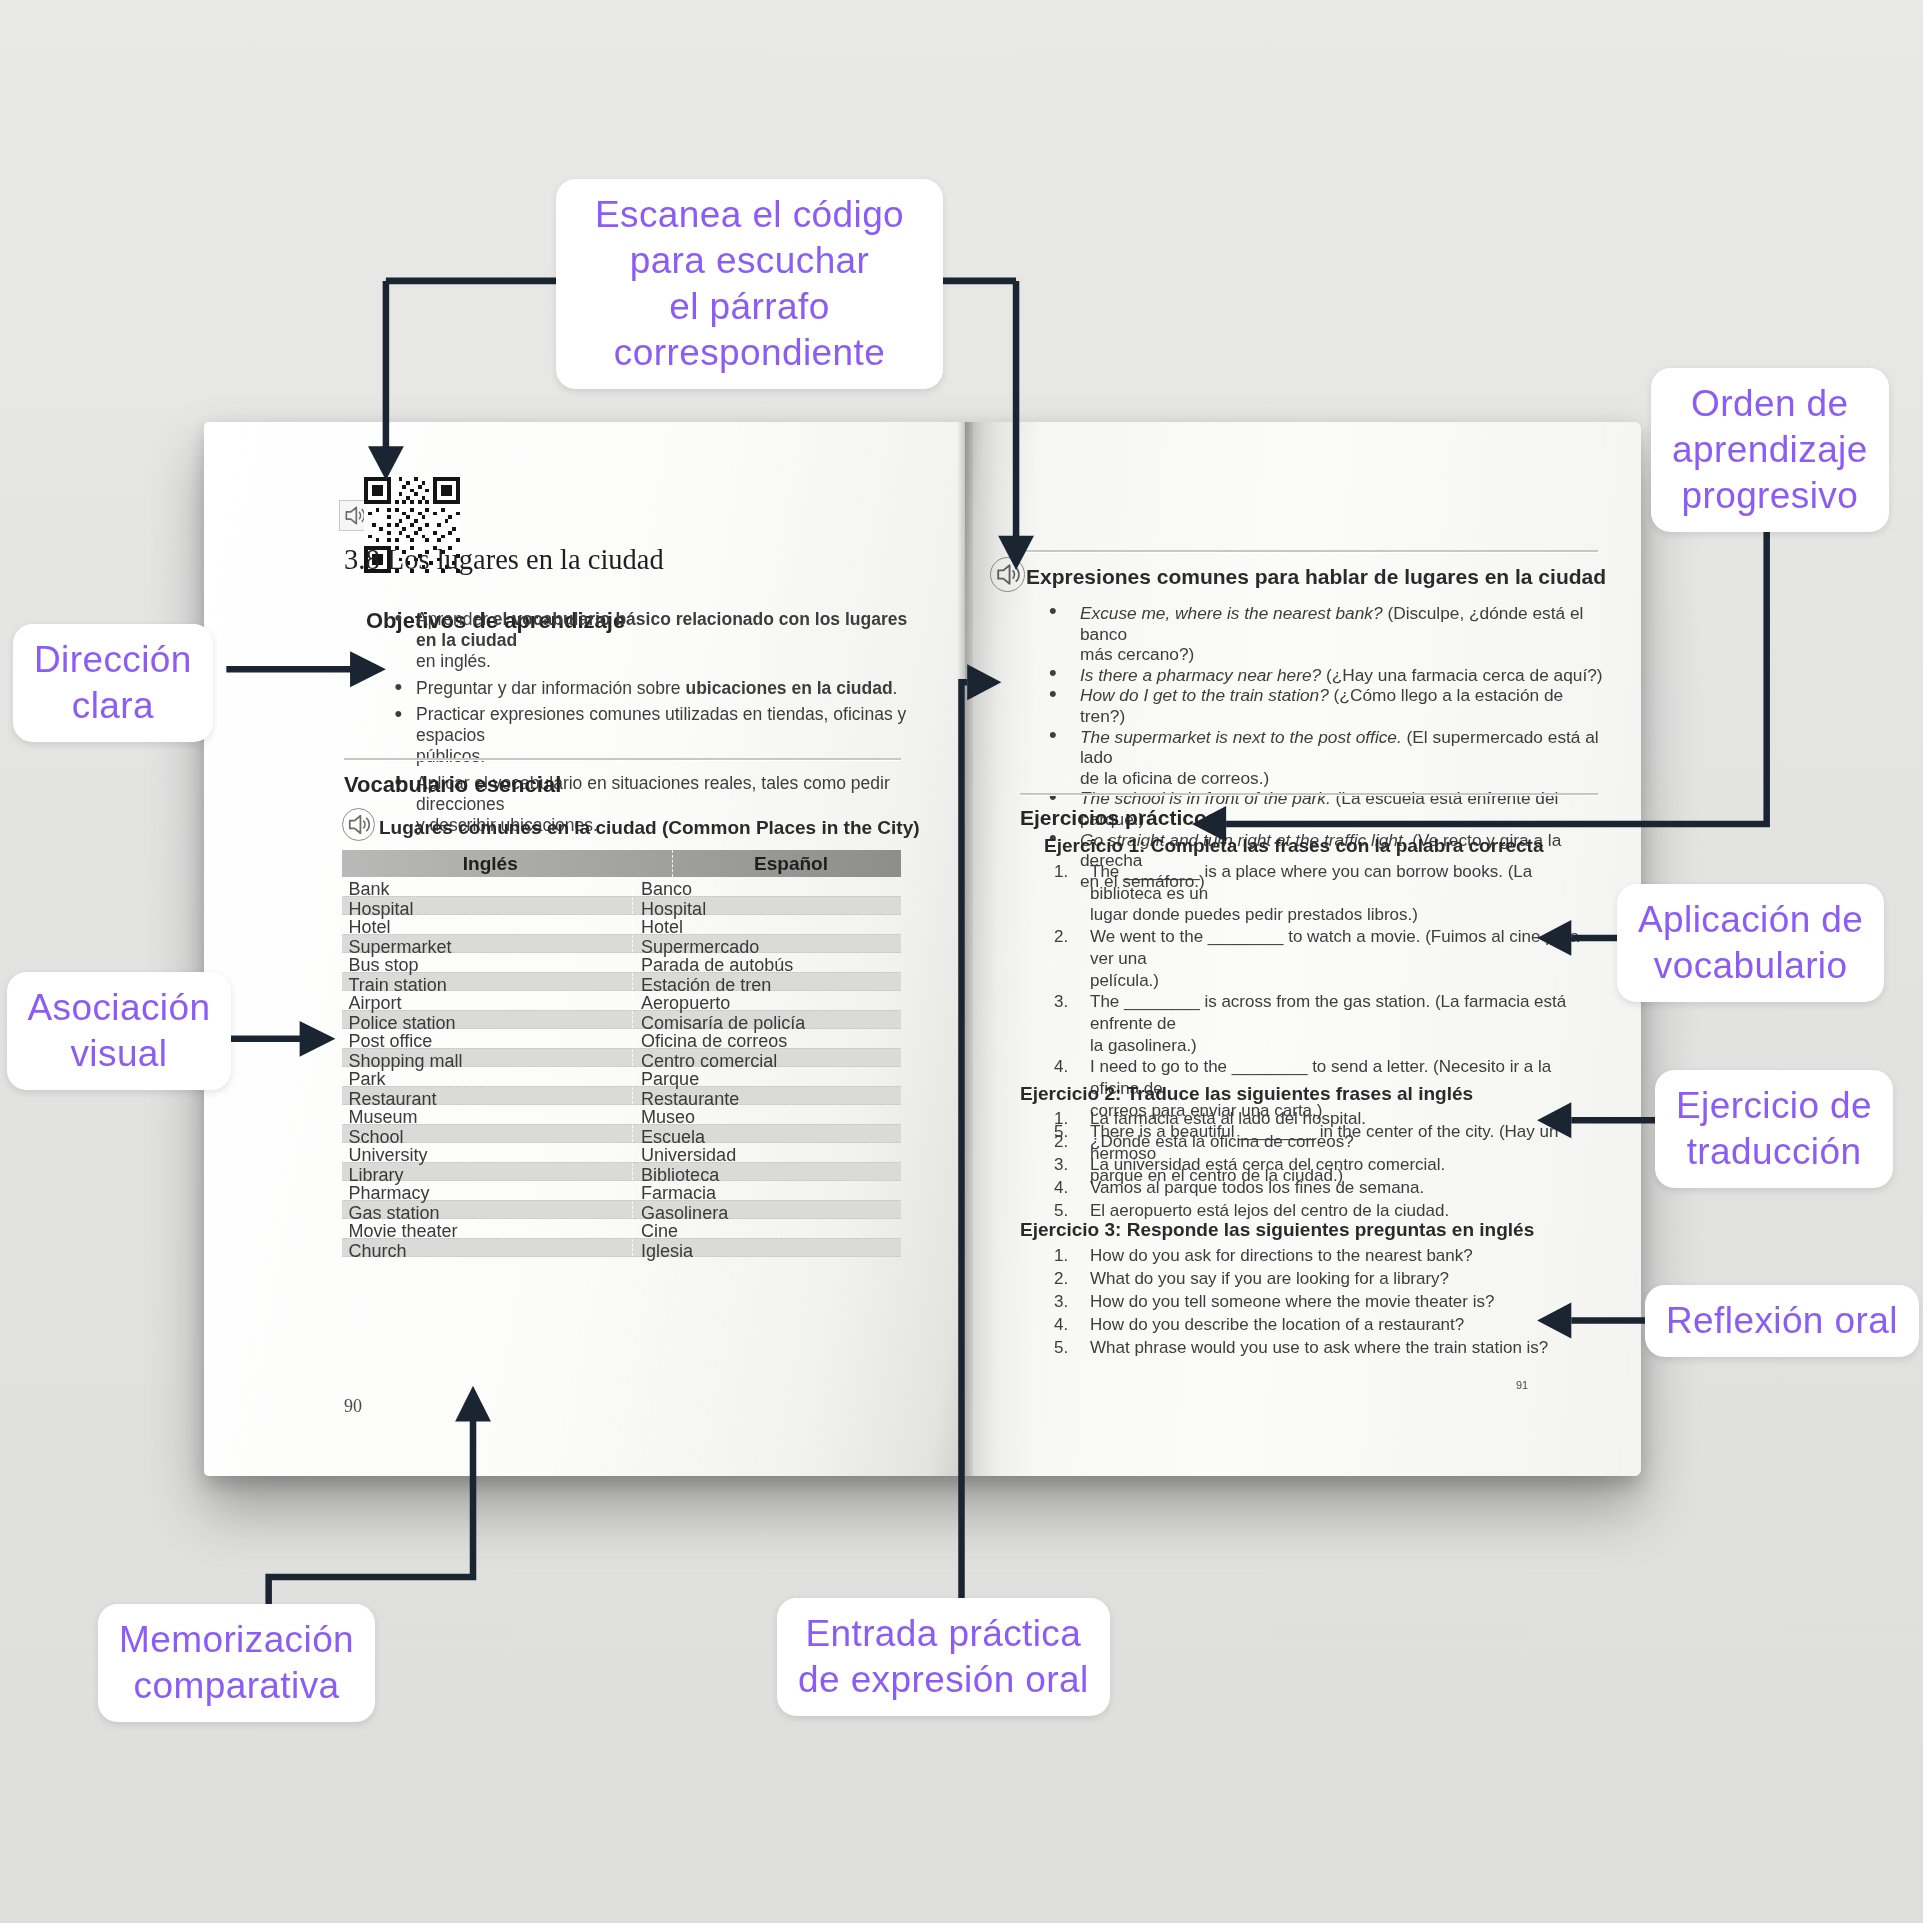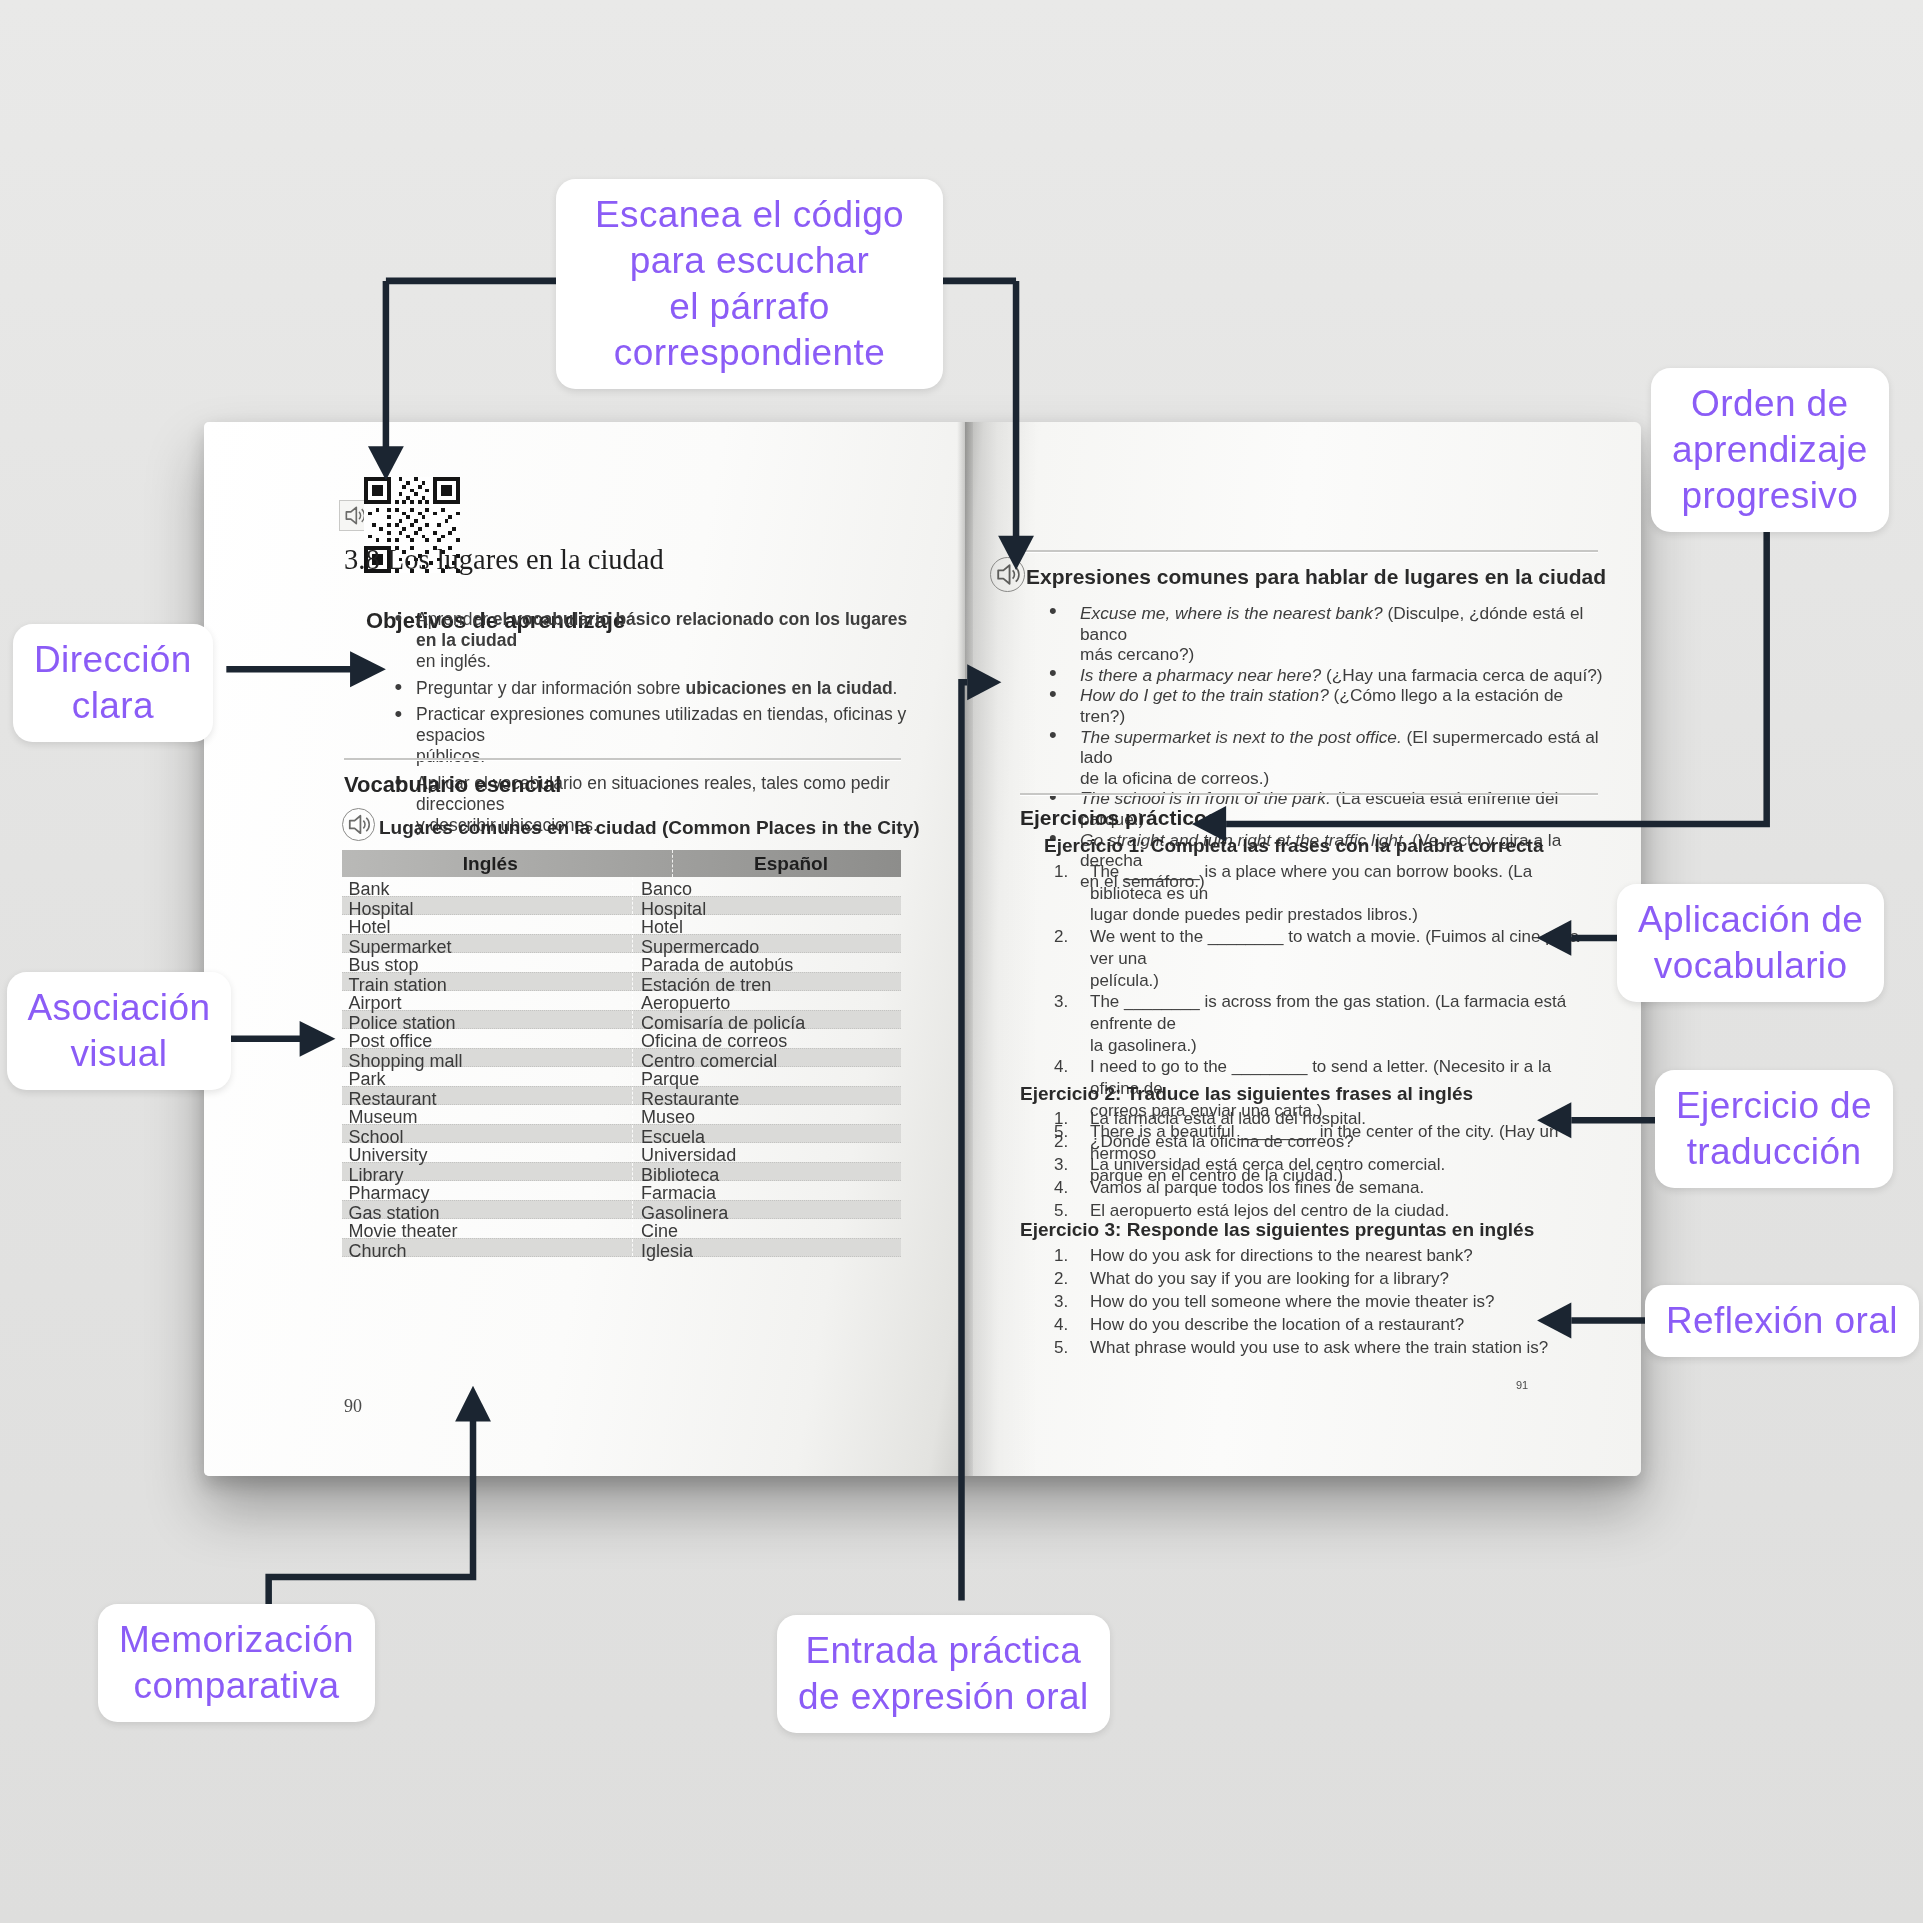--- a/index.html
+++ b/index.html
@@ -365,17 +365,17 @@
 clara</div>
   <div class="callout" style="left:6.5px;top:972px;">Asociación
 visual</div>
   <div class="callout" style="left:1617px;top:884px;">Aplicación de
 vocabulario</div>
   <div class="callout" style="left:1655px;top:1070px;">Ejercicio de
 traducción</div>
   <div class="callout" style="left:1645px;top:1285px;">Reflexión oral</div>
   <div class="callout" style="left:98px;top:1604px;">Memorización
 comparativa</div>
-  <div class="callout" style="left:777px;top:1598px;margin-top:17px;">Entrada práctica
+  <div class="callout" style="left:777px;top:1598px;">Entrada práctica
 de expresión oral</div>
 
 </div>
 
 
 </body></html>

